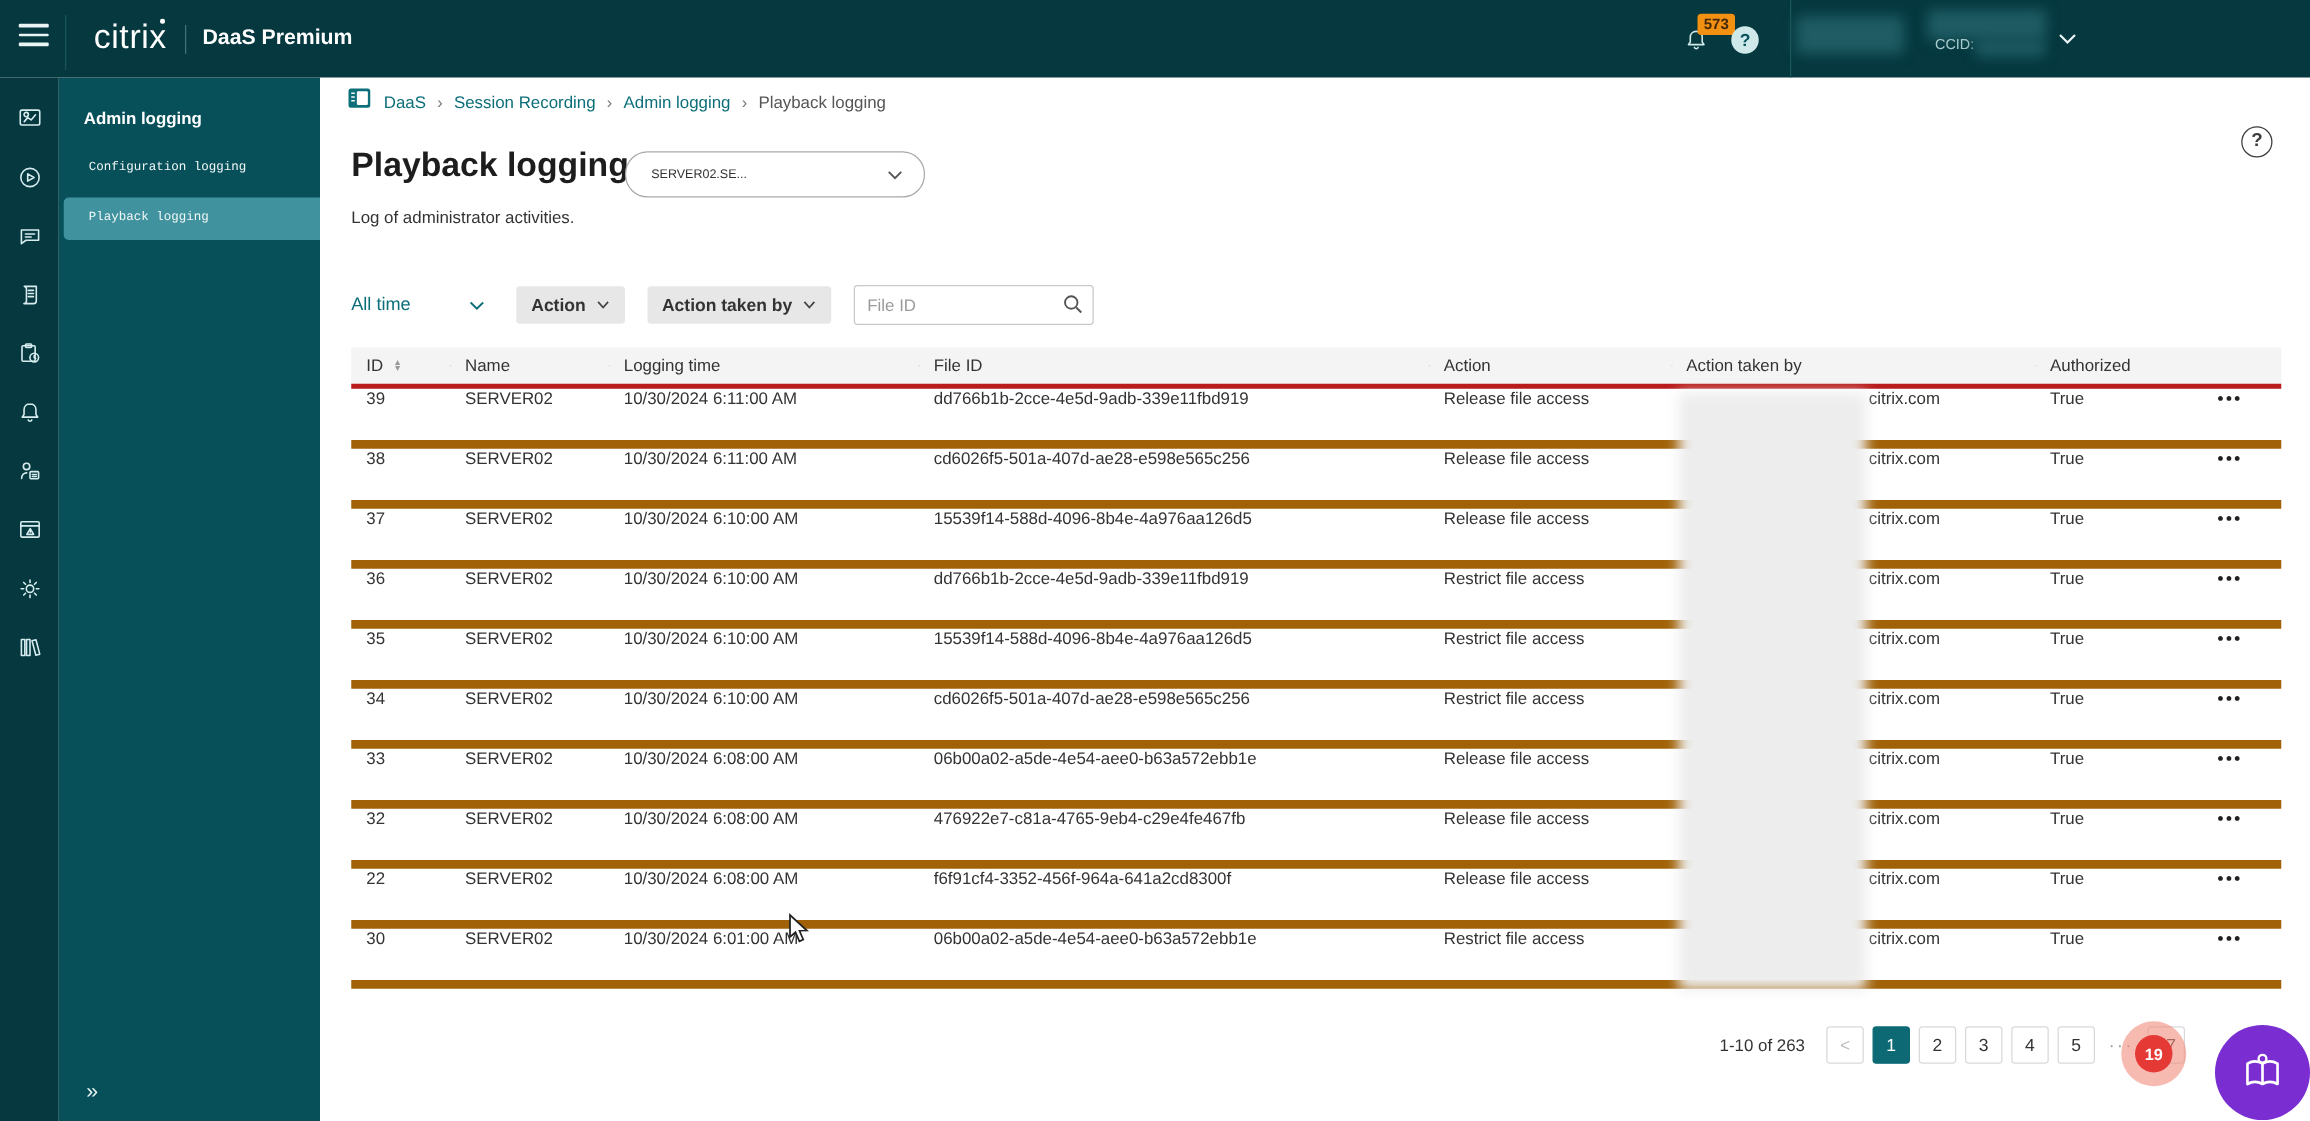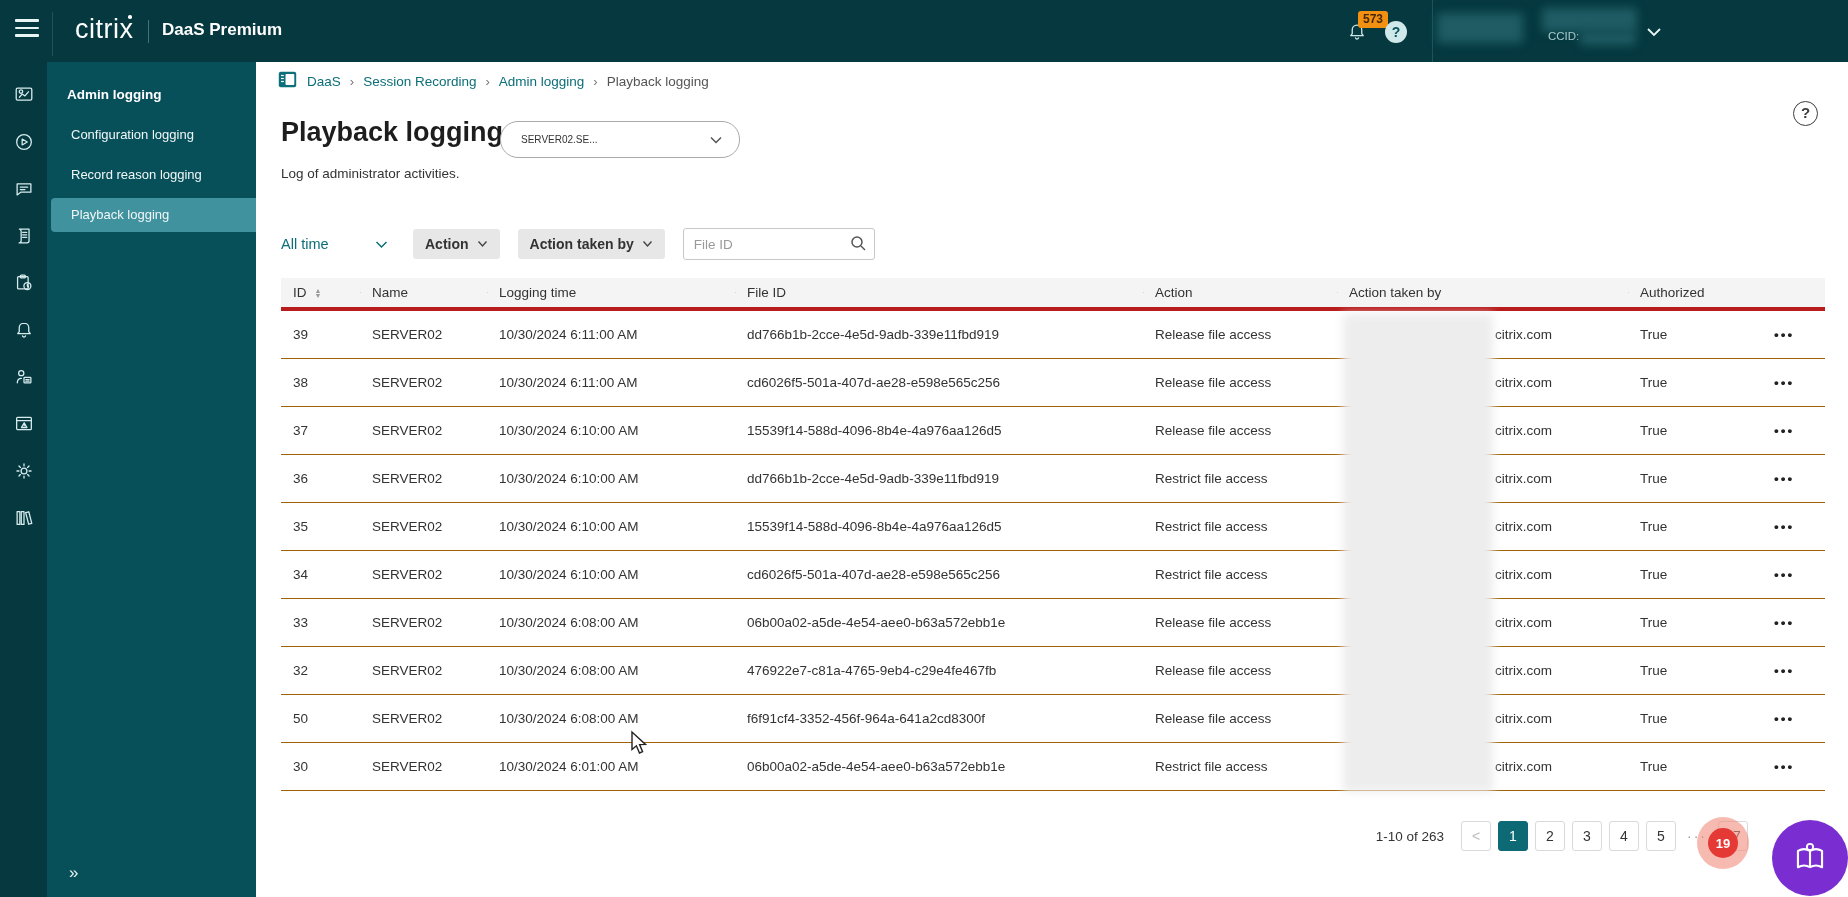--- a/index.html
+++ b/index.html
@@ -25,21 +25,21 @@
   #ccid { position:absolute; left:1548px; top:30px; color:#a9cdd0; font-size:11.5px; }
   #acct-chev { position:absolute; left:1646px; top:24px; }
 
   
   #rail { position:absolute; left:0; top:62px; width:47px; height:835px; background:#05383f; z-index:9; }
   .rail-icon { position:absolute; left:13px; width:22px; height:22px; cursor:pointer; }
 
   
   #subnav { position:absolute; left:47px; top:62px; width:209px; height:835px; background:#07505a; z-index:8; padding-top:16px; }
   .nav-section { height:34px; line-height:34px; padding-left:20px; color:#fff; font-size:13.5px; font-weight:700; margin-bottom:6px; }
-  .nav-item { height:34px; line-height:34px; padding-left:20px; color:#f1f7f7; font-size:13px; cursor:pointer; margin:0 0 6px 4px; border-radius:4px 0 0 4px; }
+  .nav-item { height:34px; line-height:34px; padding-left:20px; color:#f1f7f7; font-size:10px; cursor:pointer; margin:0 0 6px 4px; border-radius:4px 0 0 4px;font-family:Liberation Mono, monospace; }
   .nav-item.selected { background:#3f929e; }
   #expand { position:absolute; left:22px; bottom:14px; color:#e9f4f4; font-size:17px; cursor:pointer; }
 
   
   #content { position:absolute; left:256px; top:62px; width:1592px; height:835px; background:#fff; }
 
   #crumb-row { position:absolute; left:22px; top:6px; height:26px; display:flex; align-items:center; gap:10px; }
   #crumbs { display:flex; align-items:center; gap:9px; font-size:13.5px; }
   .crumb-link { color:#0b6e78; cursor:pointer; }
   .crumb-sep { color:#777; font-size:13px; }
@@ -66,21 +66,21 @@
     font-size:13.5px; color:#333; font-family:"Liberation Sans",sans-serif; }
   #fileid-input::placeholder { color:#9a9a9a; }
   #fileid-search { position:absolute; right:8px; top:7px; cursor:pointer; }
 
   
   #table { position:absolute; left:25px; top:216px; width:1544px; }
   #thead { display:flex; height:33px; background:#f4f4f4; align-items:center; border-bottom:4px solid #b91c1c; }
   .th { font-size:13.5px; color:#333; padding-left:12px; position:relative; display:flex; align-items:center; gap:8px; }
   .th:not(:first-child)::before { content:''; position:absolute; left:0; top:7px; bottom:7px; width:1px; background:#d7d7d7; }
   .c0{width:79px;} .c1{width:127px;} .c2{width:248px;} .c3{width:408px;} .c4{width:194px;} .c5{width:291px;} .c6{width:124px;} .c7{width:73px;}
-  .trow { display:flex; height:48px; align-items:center; border-bottom:1px solid #a16207; font-size:13.5px; color:#333; }
+  .trow { display:flex; height:48px; border-bottom:7px solid #a16207; font-size:13.5px; color:#333; }
   .td { padding-left:12px; white-space:nowrap; overflow:hidden; }
   .td.c5 { padding-left:158px; }
   .td.c7 { letter-spacing:2px; font-weight:700; color:#222; cursor:pointer; padding-left:22px; }
   #sort { display:flex; flex-direction:column; line-height:5px; font-size:7px; color:#999; cursor:pointer; }
 
   
   #col-blur { position:absolute; left:1087px; top:252px; width:150px; height:478px;
     background:#ededed; filter:blur(5px); z-index:2; }
 
   
@@ -213,21 +213,20 @@
         <rect x="4.5" y="5" width="3" height="14"></rect>
         <rect x="9" y="5" width="3" height="14"></rect>
         <path d="M13.8 6.2l3.4-1 3.3 12.6-3.4 1z"></path>
       </svg>
   </div>
 </div>
 
 <div id="subnav">
   <div class="nav-section">Admin logging</div>
   <div class="nav-item">Configuration logging</div>
-  <div class="nav-item">Record reason logging</div>
   <div class="nav-item selected">Playback logging</div>
   <div id="expand">»</div>
 </div>
 
 <div id="content">
 
   <div id="crumb-row">
     <span>
       <svg width="19" height="17" viewBox="0 0 19 17">
           <rect x="0.8" y="0.8" width="17.4" height="15.4" rx="2" fill="#0c6f79"></rect>
@@ -383,21 +382,21 @@
       <div class="td c0">32</div>
       <div class="td c1">SERVER02</div>
       <div class="td c2">10/30/2024 6:08:00 AM</div>
       <div class="td c3">476922e7-c81a-4765-9eb4-c29e4fe467fb</div>
       <div class="td c4">Release file access</div>
       <div class="td c5">citrix.com</div>
       <div class="td c6">True</div>
       <div class="td c7">•••</div>
     </div>
       <div class="trow" style="">
-      <div class="td c0">50</div>
+      <div class="td c0">22</div>
       <div class="td c1">SERVER02</div>
       <div class="td c2">10/30/2024 6:08:00 AM</div>
       <div class="td c3">f6f91cf4-3352-456f-964a-641a2cd8300f</div>
       <div class="td c4">Release file access</div>
       <div class="td c5">citrix.com</div>
       <div class="td c6">True</div>
       <div class="td c7">•••</div>
     </div>
       <div class="trow" style="">
       <div class="td c0">30</div>

